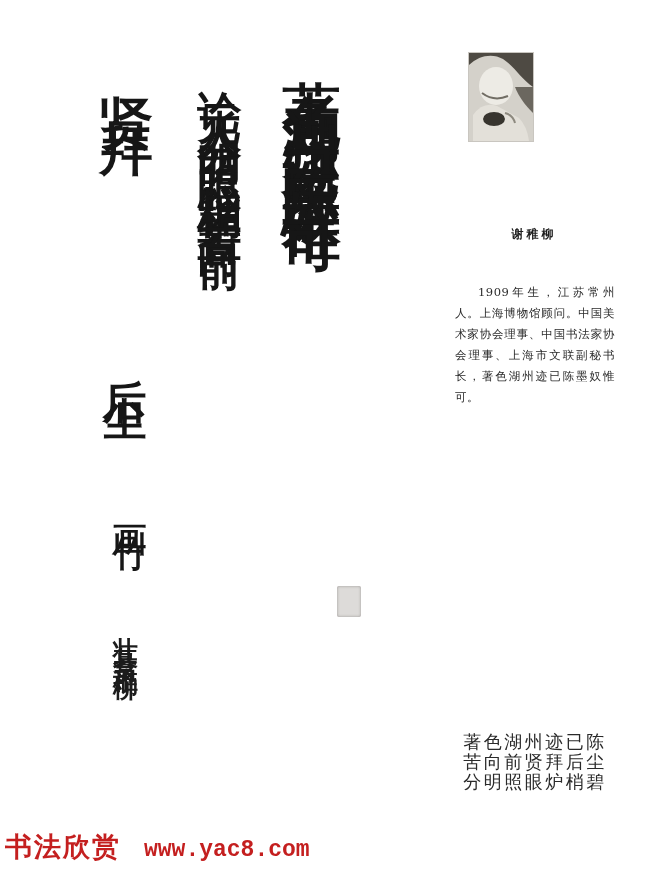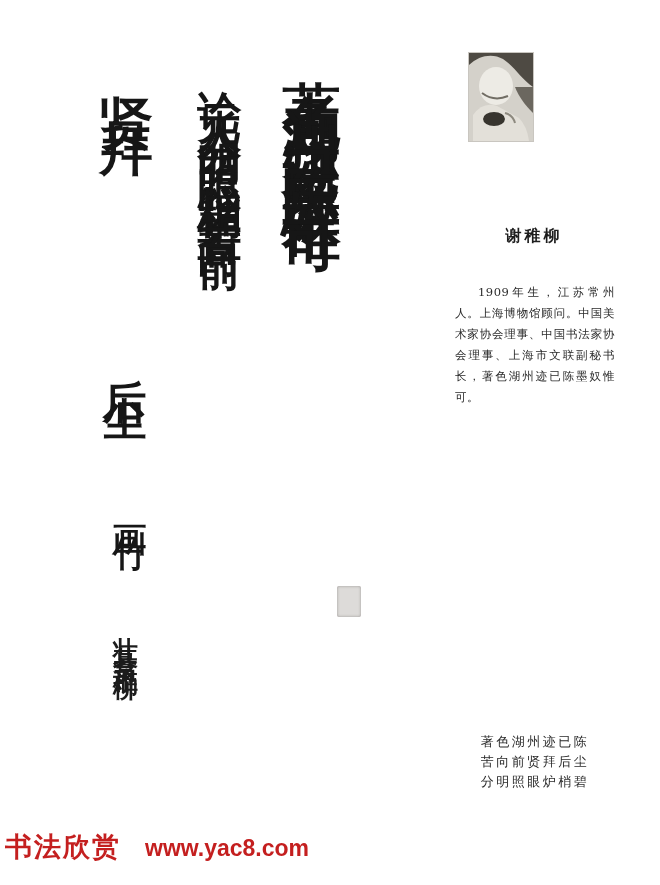--- a/index.html
+++ b/index.html
@@ -30,46 +30,47 @@
     box-shadow:inset 0 0 3px rgba(90,86,80,0.5);
     filter:blur(.4px);
   }
   
   .photo{
     position:absolute;left:469px;top:53px;width:64px;height:88px;
     outline:1px solid #c9c6c0;
   }
   .artist-name{
     position:absolute;left:455px;top:226px;width:158px;
-    text-align:center;font-size:16px;font-weight:bold;color:#1d1d1d;
+    text-align:center;font-size:12px;font-weight:bold;color:#1d1d1d;
     letter-spacing:3px;
   }
   .bio{
     position:absolute;left:455px;top:282px;width:160px;
     font-size:11.5px;line-height:21px;color:#2a2a2a;
     text-align:justify;text-indent:2em;letter-spacing:0.5px;
   }
   .poem{
     position:absolute;left:455px;top:732px;width:160px;
     text-align:center;color:#2a2a2a;
   }
-  .poem div{font-size:13px;line-height:20px;letter-spacing:2.5px;}
+  .poem div{font-size:18px;line-height:20px;letter-spacing:2.5px;}
   
   .footer{
     position:absolute;left:5px;top:829px;
-    display:flex;align-items:baseline;gap:24px;
+    display:flex;align-items:baseline;gap:8px;
     color:#c41f1f;
   }
   .footer .site{
     font-size:27px;font-weight:bold;letter-spacing:2px;
     font-family:"DejaVu Serif",serif;
   }
   .footer .url{
     font-size:23px;font-weight:bold;
-    font-family:Liberation Sans, sans-serif;
+    font-family:Liberation Mono, monospace;
+    margin-left:15px;
   }
 </style>
 </head>
 <body>
 
 <div class="page">
 
   <div>
     <div class="cal-col col-right">著色湖州迹已陈墨奴惟可</div>
     <div class="cal-col col-middle">论元人分明照眼炉梢碧苦向前</div>

